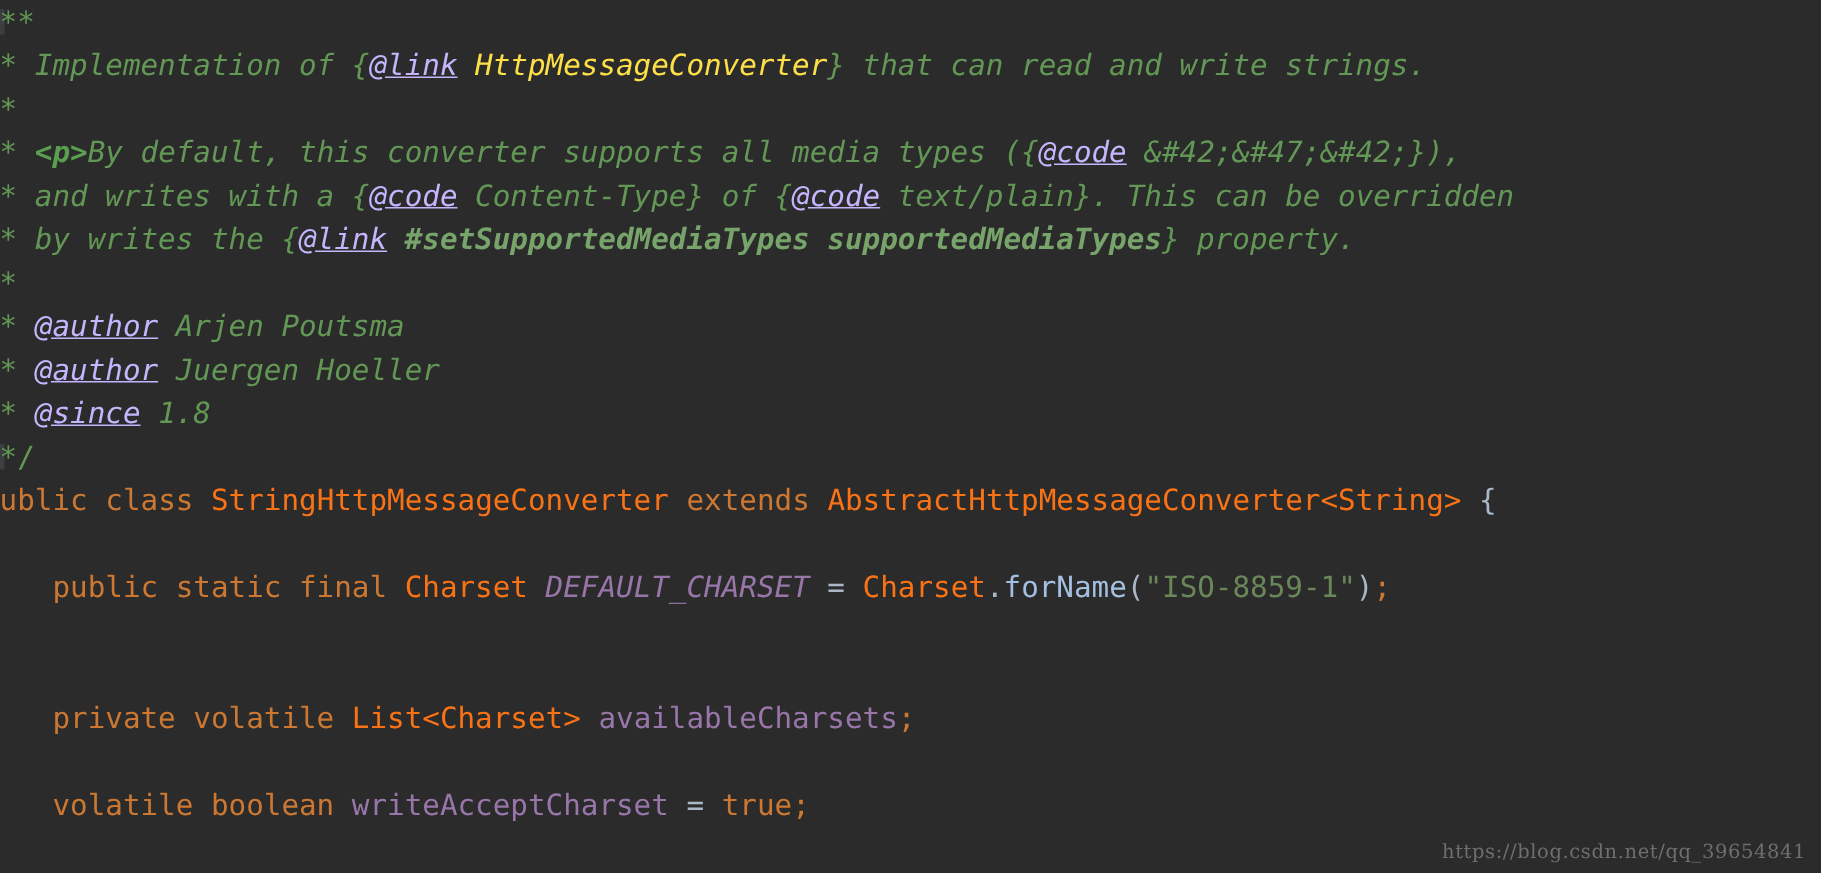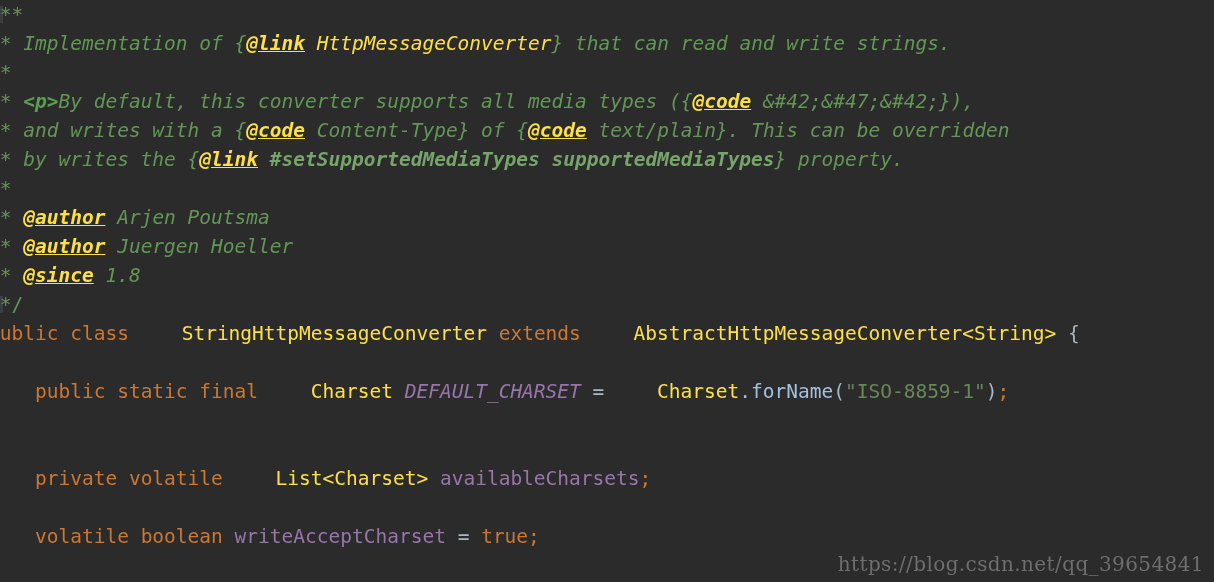--- a/index.html
+++ b/index.html
@@ -34,27 +34,27 @@
     line-height: 29px;
     font-size: 19.5px;
     white-space: pre;
     letter-spacing: 0px;
     color: #a9b7c6;
   }
 
   
   .cmt         { color: #629755; font-style: italic; }
   .cmt-bright  { color: #77a46b; font-style: italic; font-weight: bold; }
-  .cmt-tag     { color: #fde047; font-style: italic; font-weight: bold; text-decoration: underline; }
+  .cmt-tag     { color: #c4b5fd; font-style: italic; font-weight: normal; text-decoration: underline; }
   .cmt-link    { color: #fde047; font-style: italic; }
   .cmt-html    { color: #5a9e4f; font-style: italic; font-weight: bold; }
   .cmt-delim   { color: #629755; }
 
   .kw     { color: #cc7832; }
-  .type   { color: #fde047; margin-left: 41px; }
+  .type   { color: #f97316; }
   .plain  { color: #a9b7c6; }
   .field  { color: #9876aa; }
   .sfield { color: #9876aa; font-style: italic; }
   .smeth  { color: #a4c0e0; }
   .str    { color: #6a8759; }
   .punc   { color: #a9b7c6; }
   .semi   { color: #cc7832; }
 
   
   .gutter-mark {
@@ -63,21 +63,21 @@
     width: 3px;
     height: 17px;
     background: #3c3f41;
   }
 
   #watermark {
     position: absolute;
     right: 10px;
     bottom: 6px;
     font-family: "DejaVu Serif", serif;
-    font-size: 20px;
+    font-size: 13px;
     color: #6e6e6e;
     letter-spacing: 0.4px;
     white-space: pre;
   }
 </style>
 </head>
 <body>
 
 <div id="editor">
 

